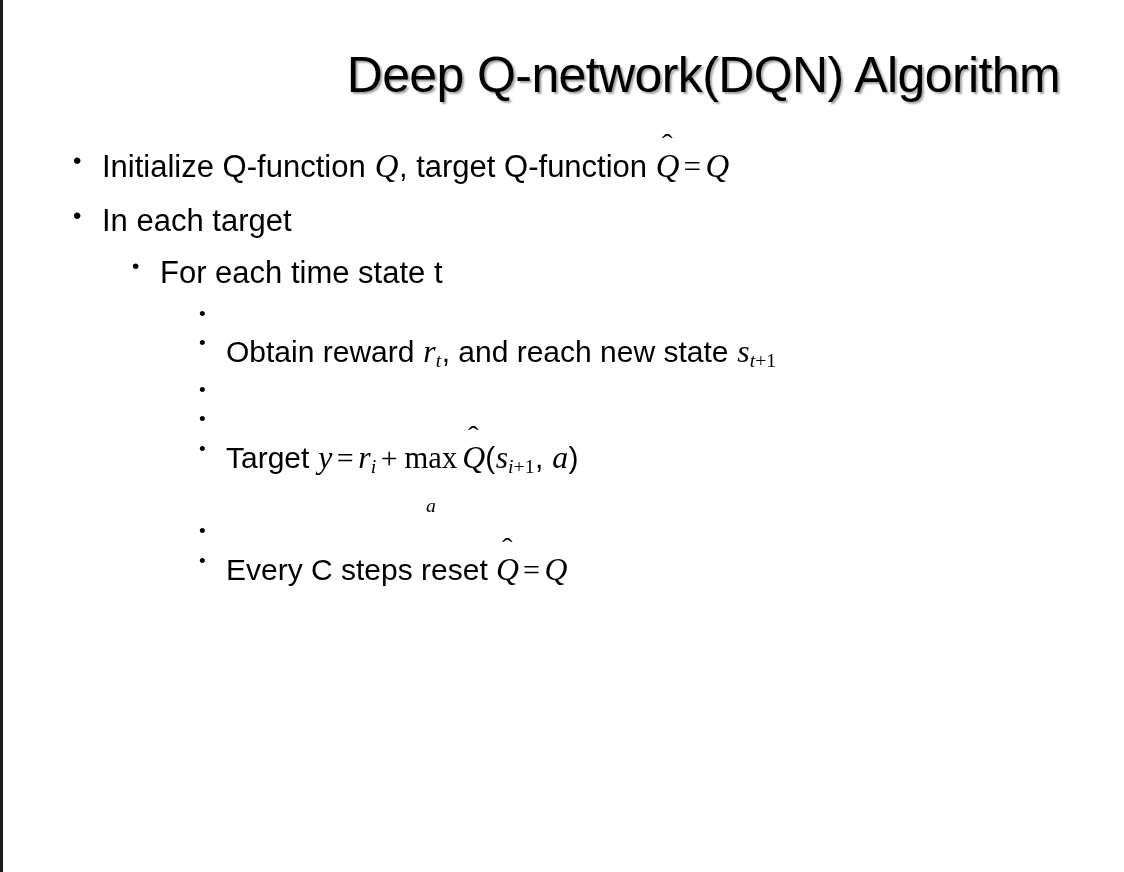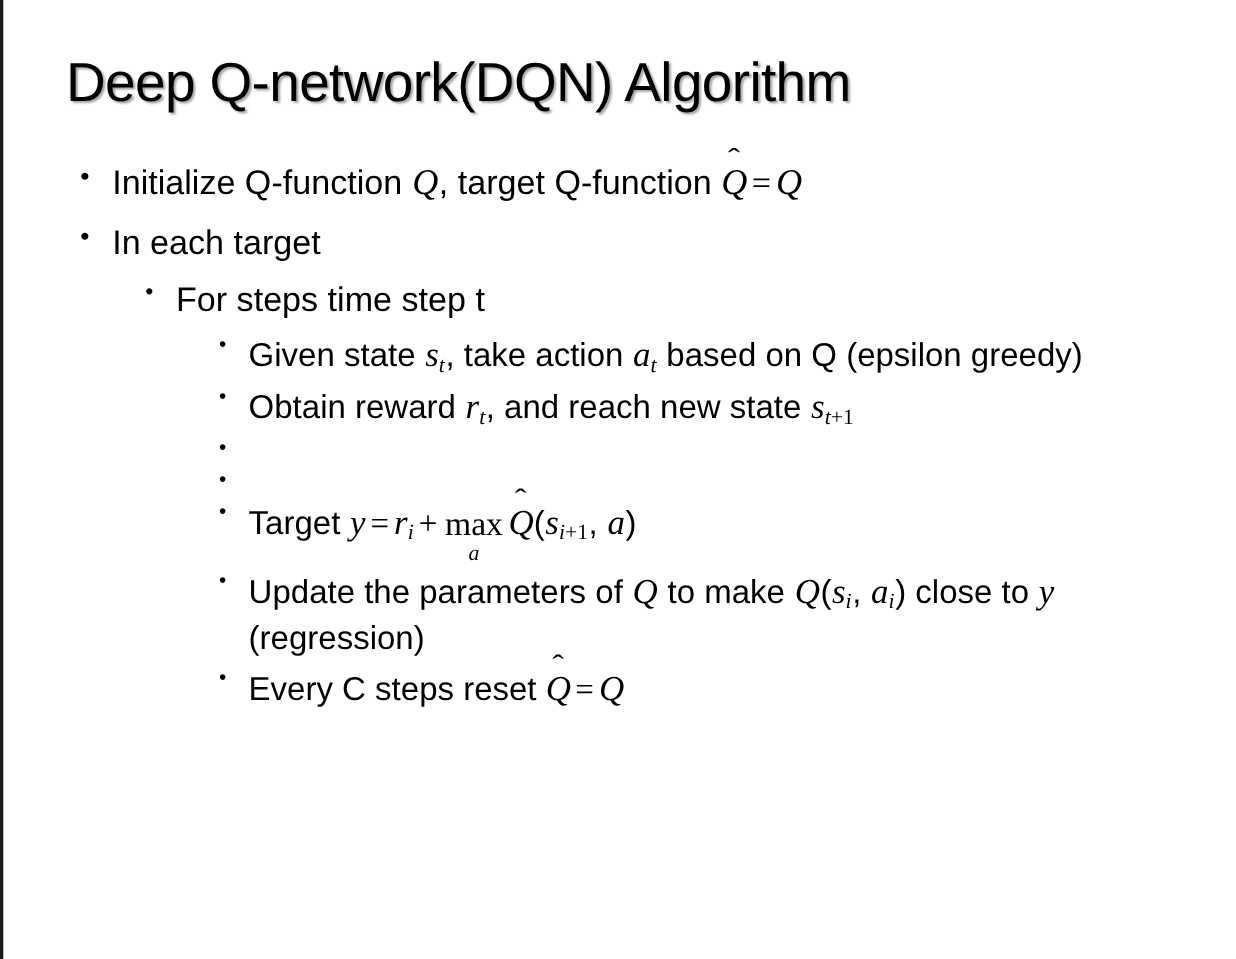--- a/index.html
+++ b/index.html
@@ -28,20 +28,21 @@
     top: 47px;
     width: 1000px;
     font-family: "Liberation Sans", sans-serif;
     font-size: 50px;
     font-weight: 400;
     line-height: 1.12;
     color: #000000;
     letter-spacing: -0.6px;
     text-shadow: 2px 2px 2px rgba(90,90,90,0.55);
     white-space: nowrap;
+    text-align: right;
   }
 
   
   .body-block {
     position: absolute;
     left: 57px;
     top: 145px;
     width: 1045px;
     color: #000000;
   }
@@ -145,20 +146,21 @@
   
   .maxop {
     display: inline-flex;
     flex-direction: column;
     align-items: center;
     vertical-align: baseline;
     line-height: 1;
     margin: 0 5px 0 3px;
     position: relative;
     top: 0.02em;
+    gap: 20px;
   }
   .maxop > .op {
     font-family: "Liberation Serif", "DejaVu Serif", serif;
     font-style: normal;
     font-size: 1.02em;
     line-height: 1;
   }
   .maxop > .lim {
     font-family: "Liberation Serif", "DejaVu Serif", serif;
     font-style: italic;
@@ -181,26 +183,25 @@
       <span class="bullet-text">Initialize Q-function <span class="mi">Q</span>, target Q-function <span class="qhat"><span class="hat">ˆ</span>Q</span><span class="mo">=</span><span class="mi">Q</span></span>
     </div>
 
     <div class="bullet-row lvl1">
       <span class="bullet-mark">•</span>
       <span class="bullet-text">In each target</span>
     </div>
 
     <div class="bullet-row lvl2">
       <span class="bullet-mark">•</span>
-      <span class="bullet-text">For steps time step t</span>
-    </div>
-
-    <div class="bullet-row lvl3">
-      <span class="bullet-mark">•</span>
-      <span class="bullet-text">Given state <span class="mi">s<sub class="sb">t</sub></span>, take action <span class="mi">a<sub class="sb">t</sub></span> based on Q (epsilon greedy)</span>
+      <span class="bullet-text">For each time state t</span>
+    </div>
+
+    <div class="bullet-row lvl3">
+      <span class="bullet-mark">•</span>
     </div>
 
     <div class="bullet-row lvl3">
       <span class="bullet-mark">•</span>
       <span class="bullet-text">Obtain reward <span class="mi">r<sub class="sb">t</sub></span>, and reach new state <span class="mi">s<sub class="sb">t<span class="up">+1</span></sub></span></span>
     </div>
 
     <div class="bullet-row lvl3">
       <span class="bullet-mark">•</span>
     </div>
@@ -212,21 +213,20 @@
     <div class="bullet-row lvl3">
       <span class="bullet-mark">•</span>
       <span class="bullet-text">Target <span class="mi">y</span><span class="mo">=</span><span class="mi">r<sub class="sb">i</sub></span><span class="mo">+</span><span class="maxop">
             <span class="op">max</span>
             <span class="lim">a</span>
           </span><span class="qhat"><span class="hat">ˆ</span>Q</span>(<span class="mi">s<sub class="sb">i<span class="up">+1</span></sub></span>, <span class="mi">a</span>)</span>
     </div>
 
     <div class="bullet-row lvl3">
       <span class="bullet-mark">•</span>
-      <span class="bullet-text">Update the parameters of <span class="mi">Q</span> to make <span class="mi">Q</span>(<span class="mi">s<sub class="sb">i</sub></span>, <span class="mi">a<sub class="sb">i</sub></span>) close to <span class="mi">y</span> (regression)</span>
     </div>
 
     <div class="bullet-row lvl3">
       <span class="bullet-mark">•</span>
       <span class="bullet-text">Every C steps reset <span class="qhat"><span class="hat">ˆ</span>Q</span><span class="mo">=</span><span class="mi">Q</span></span>
     </div>
 
   </div>
 </div>
 

